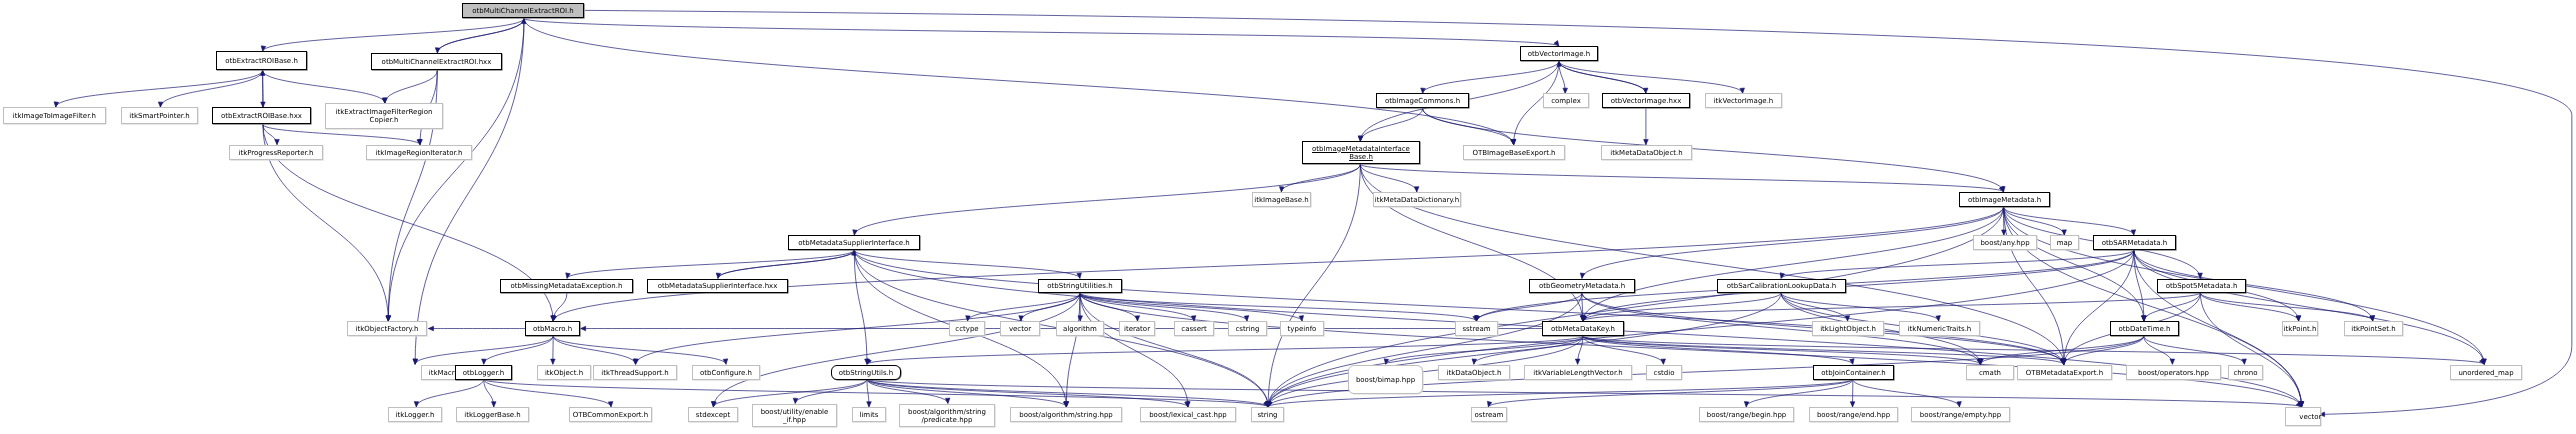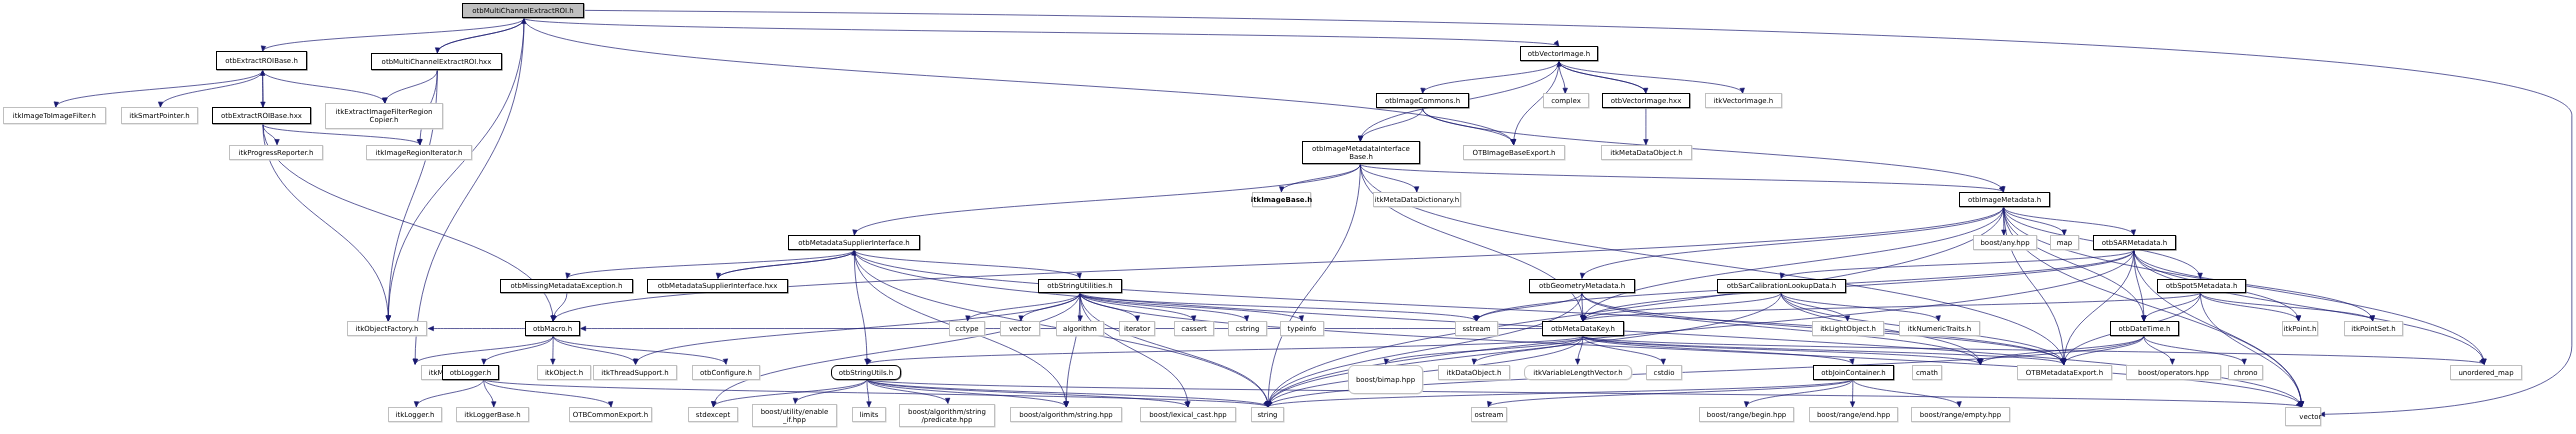--- a/index.html
+++ b/index.html
@@ -312,25 +312,25 @@
       <div class="node ext" style="left: 121px; top: 107px; width: 77px; height: 17.3px;">itkSmartPointer.h</div>
       <div class="node doc" style="left: 212px; top: 107px; width: 99px; height: 17.3px;">otbExtractROIBase.hxx</div>
       <div class="node ext" style="left: 325px; top: 103px; width: 118px; height: 26px;">itkExtractImageFilterRegion
 Copier.h</div>
       <div class="node doc" style="left: 1376px; top: 93px; width: 93px; height: 15px;">otbImageCommons.h</div>
       <div class="node ext" style="left: 1543px; top: 93px; width: 46px; height: 15px;">complex</div>
       <div class="node doc" style="left: 1602px; top: 93px; width: 88px; height: 15px;">otbVectorImage.hxx</div>
       <div class="node ext" style="left: 1705px; top: 93px; width: 77px; height: 15px;">itkVectorImage.h</div>
       <div class="node ext" style="left: 229px; top: 145px; width: 94px; height: 15px;">itkProgressReporter.h</div>
       <div class="node ext" style="left: 366px; top: 145px; width: 106px; height: 15px;">itkImageRegionIterator.h</div>
-      <div class="node doc" style="left: 1302px; top: 141px; width: 118px; height: 23px;">otbImageMetadataInterface
+      <div class="node doc" style="left: 1302px; top: 141px; width: 118px; height: 23px; text-decoration: underline;">otbImageMetadataInterface
 Base.h</div>
       <div class="node ext" style="left: 1463px; top: 145px; width: 102px; height: 15px;">OTBImageBaseExport.h</div>
       <div class="node ext" style="left: 1601px; top: 145px; width: 91px; height: 15px;">itkMetaDataObject.h</div>
-      <div class="node ext" style="left: 1252px; top: 192px; width: 59px; height: 15px; font-weight: bold;">itkImageBase.h</div>
+      <div class="node ext" style="left: 1252px; top: 192px; width: 59px; height: 15px;">itkImageBase.h</div>
       <div class="node ext" style="left: 1373px; top: 192px; width: 88px; height: 15px;">itkMetaDataDictionary.h</div>
       <div class="node doc" style="left: 1959px; top: 192px; width: 91px; height: 15px;">otbImageMetadata.h</div>
       <div class="node doc" style="left: 788px; top: 235px; width: 132px; height: 15px;">otbMetadataSupplierInterface.h</div>
       <div class="node ext" style="left: 1973px; top: 235px; width: 64px; height: 15px;">boost/any.hpp</div>
       <div class="node ext" style="left: 2050px; top: 235px; width: 29px; height: 15px;">map</div>
       <div class="node doc" style="left: 2093px; top: 235px; width: 83px; height: 15px;">otbSARMetadata.h</div>
       <div class="node doc" style="left: 500px; top: 279px; width: 133px; height: 14.4px;">otbMissingMetadataException.h</div>
       <div class="node doc" style="left: 647px; top: 279px; width: 141px; height: 14.4px;">otbMetadataSupplierInterface.hxx</div>
       <div class="node doc" style="left: 1038px; top: 279px; width: 84px; height: 14.4px;">otbStringUtilities.h</div>
       <div class="node doc" style="left: 1529px; top: 279px; width: 106px; height: 14.4px;">otbGeometryMetadata.h</div>
@@ -346,31 +346,31 @@
       <div class="node ext" style="left: 1228px; top: 321px; width: 39px; height: 15px;">cstring</div>
       <div class="node ext" style="left: 1280px; top: 321px; width: 44px; height: 15px;">typeinfo</div>
       <div class="node ext" style="left: 1455px; top: 321px; width: 43px; height: 15px;">sstream</div>
       <div class="node doc" style="left: 1542px; top: 321px; width: 82px; height: 15px;">otbMetaDataKey.h</div>
       <div class="node ext" style="left: 1812px; top: 321px; width: 72px; height: 15px;">itkLightObject.h</div>
       <div class="node ext" style="left: 1899px; top: 321px; width: 81px; height: 15px;">itkNumericTraits.h</div>
       <div class="node doc" style="left: 2110px; top: 321px; width: 69px; height: 15px;">otbDateTime.h</div>
       <div class="node ext" style="left: 2282px; top: 321px; width: 36px; height: 15px;">itkPoint.h</div>
       <div class="node ext" style="left: 2344px; top: 321px; width: 59px; height: 15px;">itkPointSet.h</div>
       <div class="node ext" style="left: 388px; top: 365px; width: 52px; height: 15px; margin-left: 33px;">itkMacro.h</div>
-      <div class="node doc" style="left: 442px; top: 365px; width: 57px; height: 15px;">otbLogger.h</div>
+      <div class="node doc" style="left: 455px; top: 365px; width: 57px; height: 15px;">otbLogger.h</div>
       <div class="node ext" style="left: 537px; top: 365px; width: 54px; height: 15px;">itkObject.h</div>
       <div class="node ext" style="left: 593px; top: 365px; width: 84px; height: 15px;">itkThreadSupport.h</div>
       <div class="node ext" style="left: 692px; top: 365px; width: 68px; height: 15px;">otbConfigure.h</div>
       <div class="node doc" style="left: 831px; top: 365px; width: 70px; height: 15px; border-radius: 6px;">otbStringUtils.h</div>
       <div class="node ext" style="left: 1348px; top: 365px; width: 75px; height: 29px; border-radius: 6px;">boost/bimap.hpp</div>
       <div class="node ext" style="left: 1438px; top: 365px; width: 72px; height: 15px;">itkDataObject.h</div>
-      <div class="node ext" style="left: 1524px; top: 365px; width: 108px; height: 15px; border-radius: 6px;">itkVariableLengthVector.h</div>
+      <div class="node ext" style="left: 1524px; top: 365px; width: 108px; height: 15px;">itkVariableLengthVector.h</div>
       <div class="node ext" style="left: 1646px; top: 365px; width: 36px; height: 15px;">cstdio</div>
       <div class="node doc" style="left: 1813px; top: 365px; width: 81px; height: 15px;">otbJoinContainer.h</div>
-      <div class="node ext" style="left: 1912px; top: 365px; width: 30px; height: 15px;">cmath</div>
+      <div class="node ext" style="left: 1966px; top: 365px; width: 48px; height: 15px;">cmath</div>
       <div class="node ext" style="left: 2017px; top: 365px; width: 95px; height: 15px;">OTBMetadataExport.h</div>
       <div class="node ext" style="left: 2126px; top: 365px; width: 95px; height: 15px;">boost/operators.hpp</div>
       <div class="node ext" style="left: 2228px; top: 365px; width: 35px; height: 15px;">chrono</div>
       <div class="node ext" style="left: 2450px; top: 365px; width: 72px; height: 15px;">unordered_map</div>
       <div class="node ext" style="left: 388px; top: 407px; width: 54px; height: 15px;">itkLogger.h</div>
       <div class="node ext" style="left: 456px; top: 407px; width: 73px; height: 15px;">itkLoggerBase.h</div>
       <div class="node ext" style="left: 569px; top: 407px; width: 83px; height: 15px;">OTBCommonExport.h</div>
       <div class="node ext" style="left: 688px; top: 407px; width: 50px; height: 15px;">stdexcept</div>
       <div class="node ext" style="left: 752px; top: 404px; width: 85px; height: 23px;">boost/utility/enable
 _if.hpp</div>

